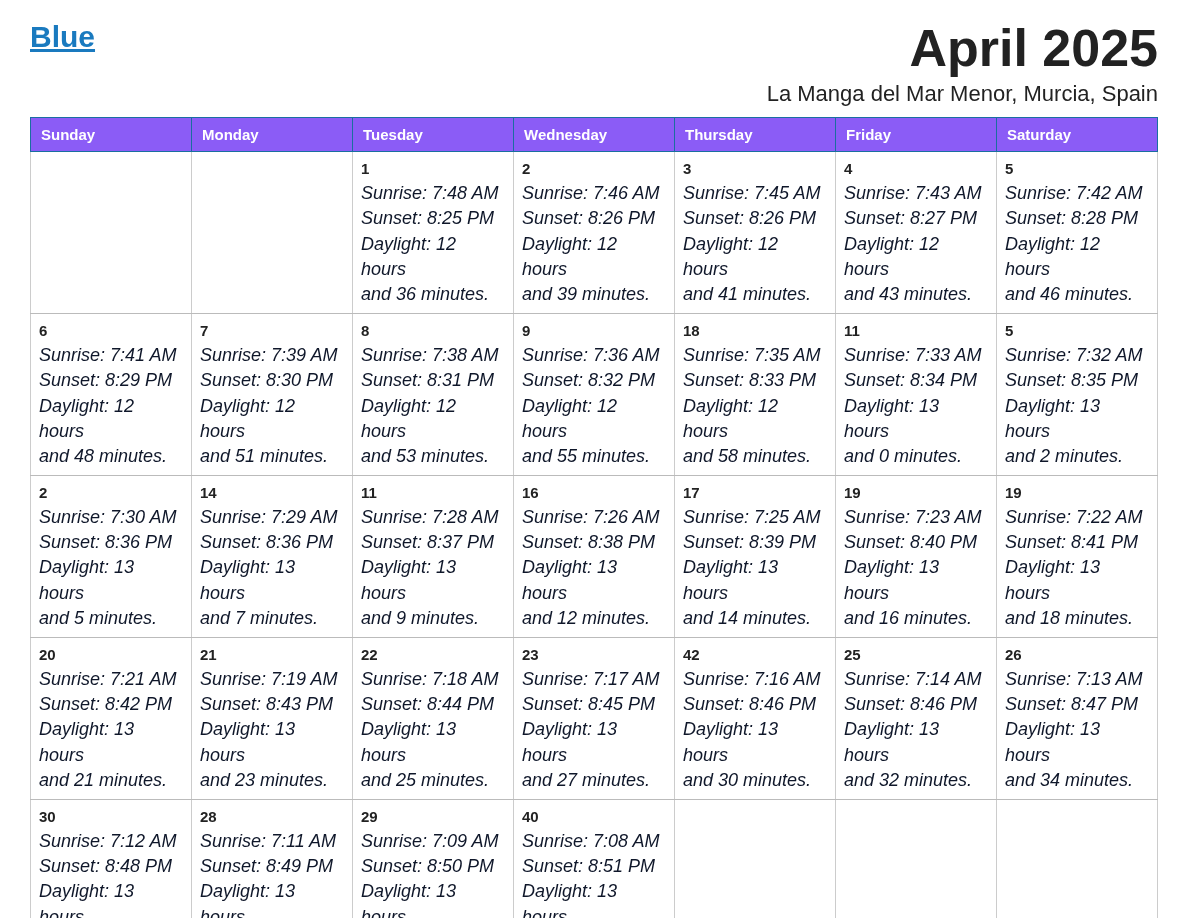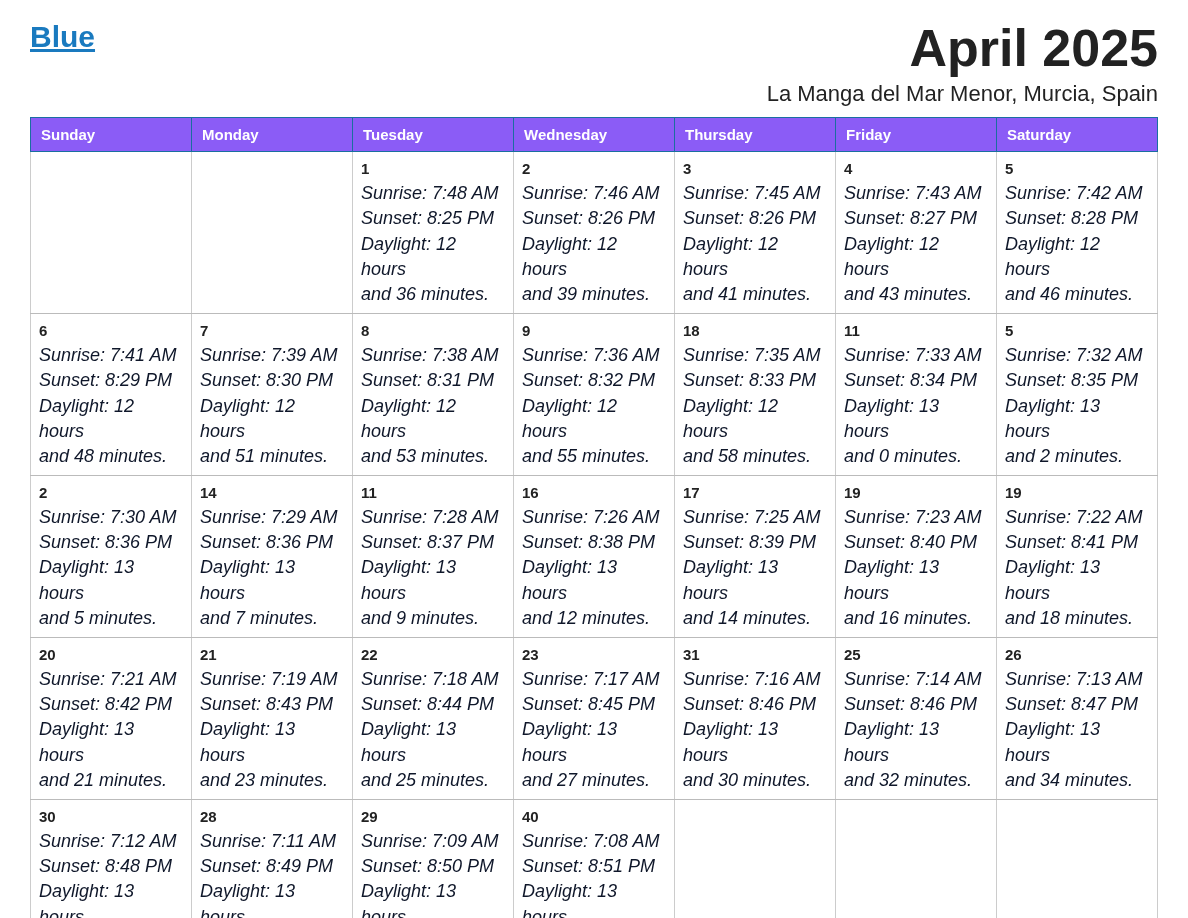--- a/index.html
+++ b/index.html
@@ -230,21 +230,21 @@
         </td>
         <td>
           <span class="day-number">22</span>
           <div class="day-info">Sunrise: 7:18 AM<br>Sunset: 8:44 PM<br>Daylight: 13 hours<br>and 25 minutes.</div>
         </td>
         <td>
           <span class="day-number">23</span>
           <div class="day-info">Sunrise: 7:17 AM<br>Sunset: 8:45 PM<br>Daylight: 13 hours<br>and 27 minutes.</div>
         </td>
         <td>
-          <span class="day-number">31</span>
+          <span class="day-number">42</span>
           <div class="day-info">Sunrise: 7:16 AM<br>Sunset: 8:46 PM<br>Daylight: 13 hours<br>and 30 minutes.</div>
         </td>
         <td>
           <span class="day-number">25</span>
           <div class="day-info">Sunrise: 7:14 AM<br>Sunset: 8:46 PM<br>Daylight: 13 hours<br>and 32 minutes.</div>
         </td>
         <td>
           <span class="day-number">26</span>
           <div class="day-info">Sunrise: 7:13 AM<br>Sunset: 8:47 PM<br>Daylight: 13 hours<br>and 34 minutes.</div>
         </td>

